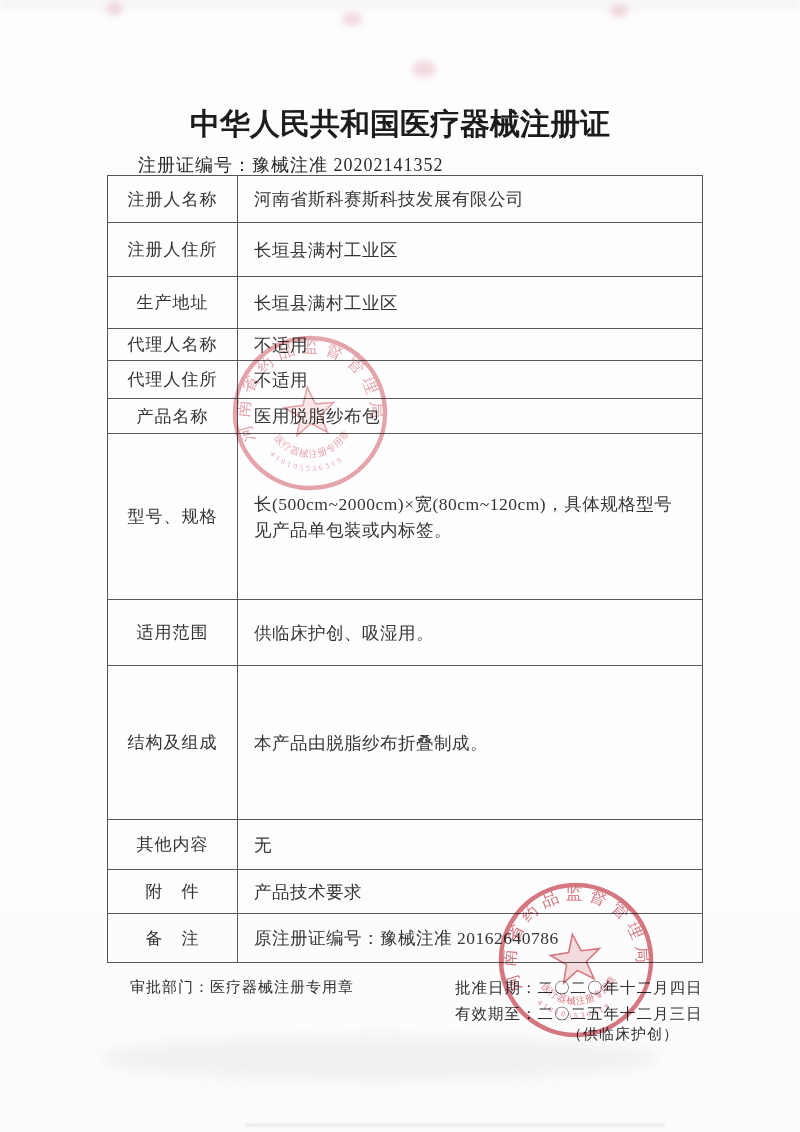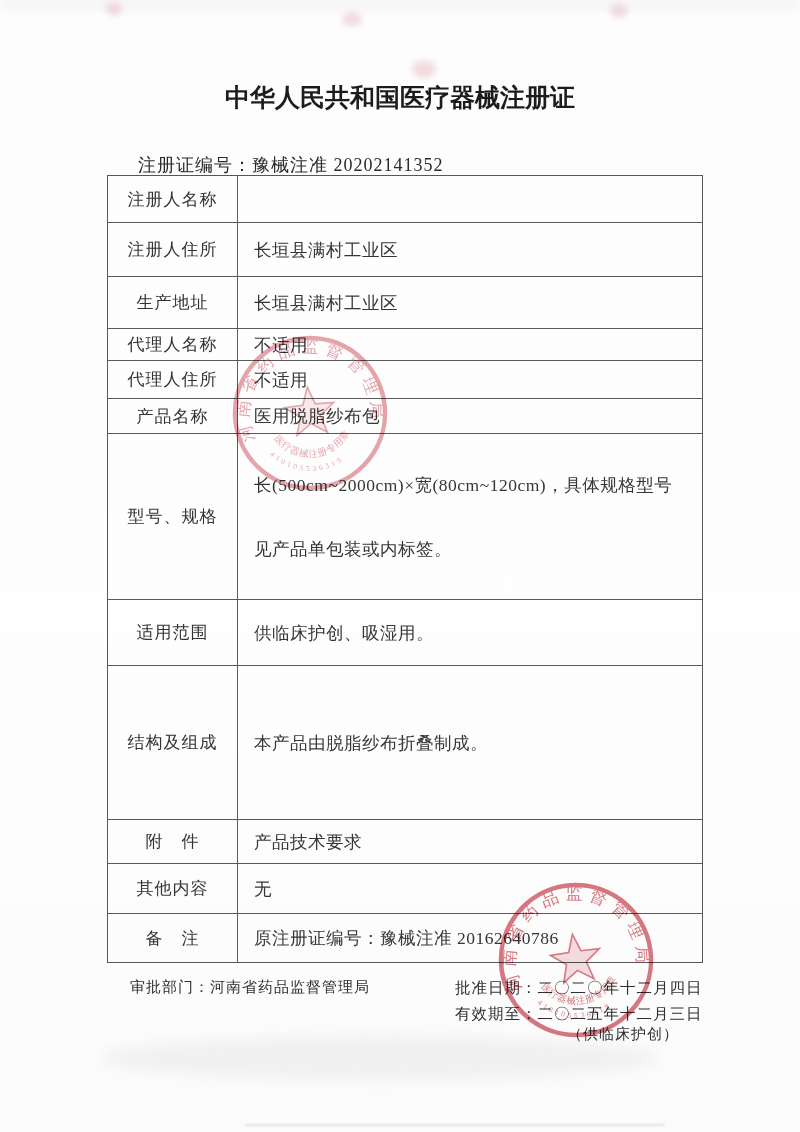--- a/index.html
+++ b/index.html
@@ -4,22 +4,22 @@
 <style>
   html,body{margin:0;padding:0;background:#e8e8e8;}
   .page{
     position:relative;width:800px;height:1132px;margin:0 auto;
     background:linear-gradient(180deg,#fdfdfd 0%,#fefefe 55%,#fcfbfb 100%);
     overflow:hidden;
     font-family:"Liberation Serif","DejaVu Serif",serif;
     color:#2e2e2e;
   }
   .doc-title{
-    position:absolute;left:0;right:0;top:81px;
-    text-align:center;font-size:25px;font-weight:700;color:#1c1c1c;
+    position:absolute;left:0;right:0;top:104px;
+    text-align:center;font-size:30px;font-weight:700;color:#1c1c1c;
     letter-spacing:0px;margin:0;
   }
   .reg-line{
     position:absolute;left:138px;top:153px;font-size:18px;color:#2a2a2a;
     letter-spacing:1px;
   }
   .tbl{
     position:absolute;left:107px;top:175px;width:596px;
     border:1.5px solid #565656;box-sizing:border-box;
     background:transparent;
@@ -33,21 +33,21 @@
   }
   .cell-value{
     flex:1;display:flex;align-items:center;
     padding-left:16px;padding-right:8px;box-sizing:border-box;
     font-size:17.5px;color:#363636;letter-spacing:0.5px;
     white-space:pre-line;
   }
   .r1{height:47px}.r2{height:54px}.r3{height:52px}.r4{height:32px}
   .r5{height:38px}.r6{height:35px}.r7{height:166px}.r8{height:154px}
   .r9{height:66px}.r10{height:44px}.r11{height:50px}.r12{height:48px}
-  .r7 .cell-value{line-height:64px;}
+  .r7 .cell-value{line-height:26px;}
   .footer-left{
     position:absolute;left:130px;top:978px;font-size:15px;color:#2f2f2f;
     letter-spacing:1px;
   }
   .footer-right{
     position:absolute;left:455px;top:975px;font-size:15.5px;color:#2f2f2f;
     line-height:26px;letter-spacing:1px;
   }
   .seal-note{
     position:absolute;left:567px;top:1025px;font-size:15px;color:#2f2f2f;
@@ -80,20 +80,21 @@
 
   <h1 class="doc-title">中华人民共和国医疗器械注册证</h1>
 
   <div class="reg-line">
     <span>注册证编号：</span><span>豫械注准 20202141352</span>
   </div>
 
   <div class="tbl">
     <div class="row r1">
       <div class="cell-label">注册人名称</div>
+      <div class="cell-value">河南省斯科赛斯科技发展有限公司</div>
     </div>
     <div class="row r2">
       <div class="cell-label">注册人住所</div>
       <div class="cell-value">长垣县满村工业区</div>
     </div>
     <div class="row r3">
       <div class="cell-label">生产地址</div>
       <div class="cell-value">长垣县满村工业区</div>
     </div>
     <div class="row r4">
@@ -114,35 +115,35 @@
 见产品单包装或内标签。</div>
     </div>
     <div class="row r9">
       <div class="cell-label">适用范围</div>
       <div class="cell-value">供临床护创、吸湿用。</div>
     </div>
     <div class="row r8">
       <div class="cell-label">结构及组成</div>
       <div class="cell-value">本产品由脱脂纱布折叠制成。</div>
     </div>
+    <div class="row r11">
+      <div class="cell-label">其他内容</div>
+      <div class="cell-value">无</div>
+    </div>
     <div class="row r10">
       <div class="cell-label">附　件</div>
       <div class="cell-value">产品技术要求</div>
-    </div>
-    <div class="row r11">
-      <div class="cell-label">其他内容</div>
-      <div class="cell-value">无</div>
     </div>
     <div class="row r12">
       <div class="cell-label">备　注</div>
       <div class="cell-value">原注册证编号：豫械注准 20162640786</div>
     </div>
   </div>
 
-  <div class="footer-left">审批部门：河南省药品监督管理局</div>
+  <div class="footer-left">审批部门：医疗器械注册专用章</div>
   <div class="footer-right">
     <div><span>批准日期：</span><span>二〇二〇年十二月四日</span></div>
     <div><span>有效期至：</span><span>二〇二五年十二月三日</span></div>
   </div>
   <div class="seal-note">（供临床护创）</div>
 
   <svg class="stamp stamp-1" width="170" height="170" viewBox="0 0 170 170">
     <defs>
       <path id="s1-top" d="M 27.7 105.9 A 61 61 0 1 1 142.3 105.9" fill="none"></path>
       <path id="s1-bot" d="M 46.9 107 A 44 44 0 0 0 123.1 107" fill="none"></path>

